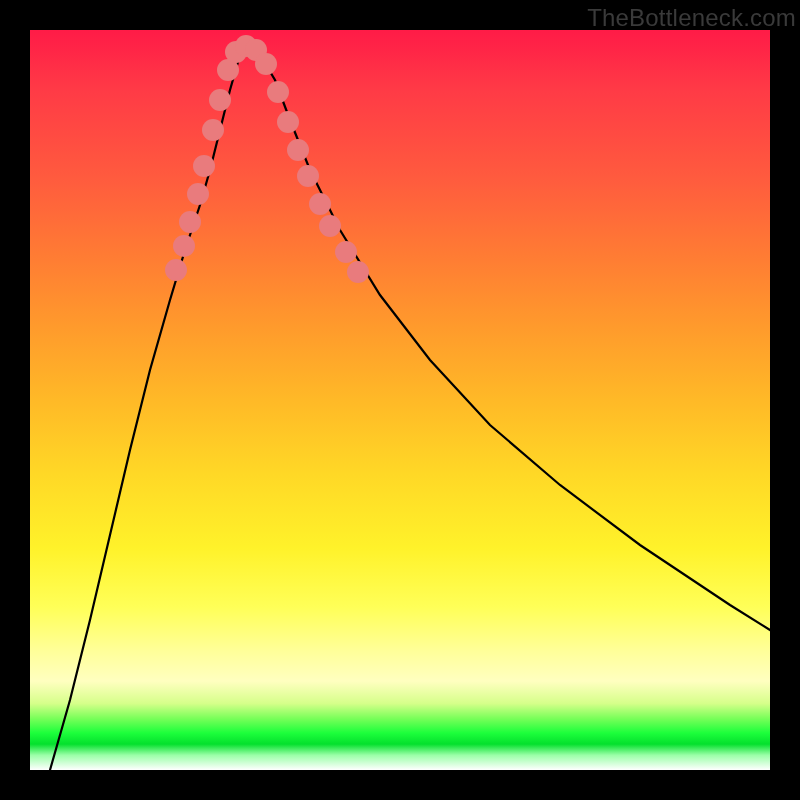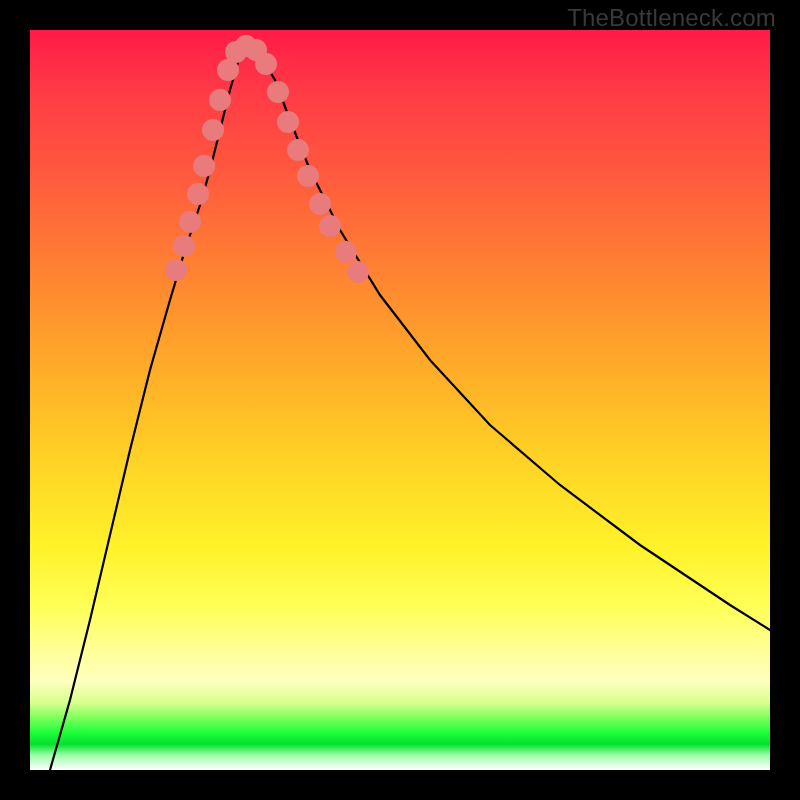--- a/index.html
+++ b/index.html
@@ -42,21 +42,21 @@
       #7aff5a 93%,
       #1cff3b 95%,
       #04e02d 96.5%,
       #9bffa8 98%,
       #ffffff 100%
     );
   }
   .watermark {
     position: absolute;
     top: 4px;
-    right: 24px;
+    right: 4px;
     color: #3a3a3a;
     font-size: 24px;
     font-weight: 500;
     letter-spacing: 0.2px;
     user-select: none;
   }
   svg.curve {
     position: absolute;
     left: 0;
     top: 0;

